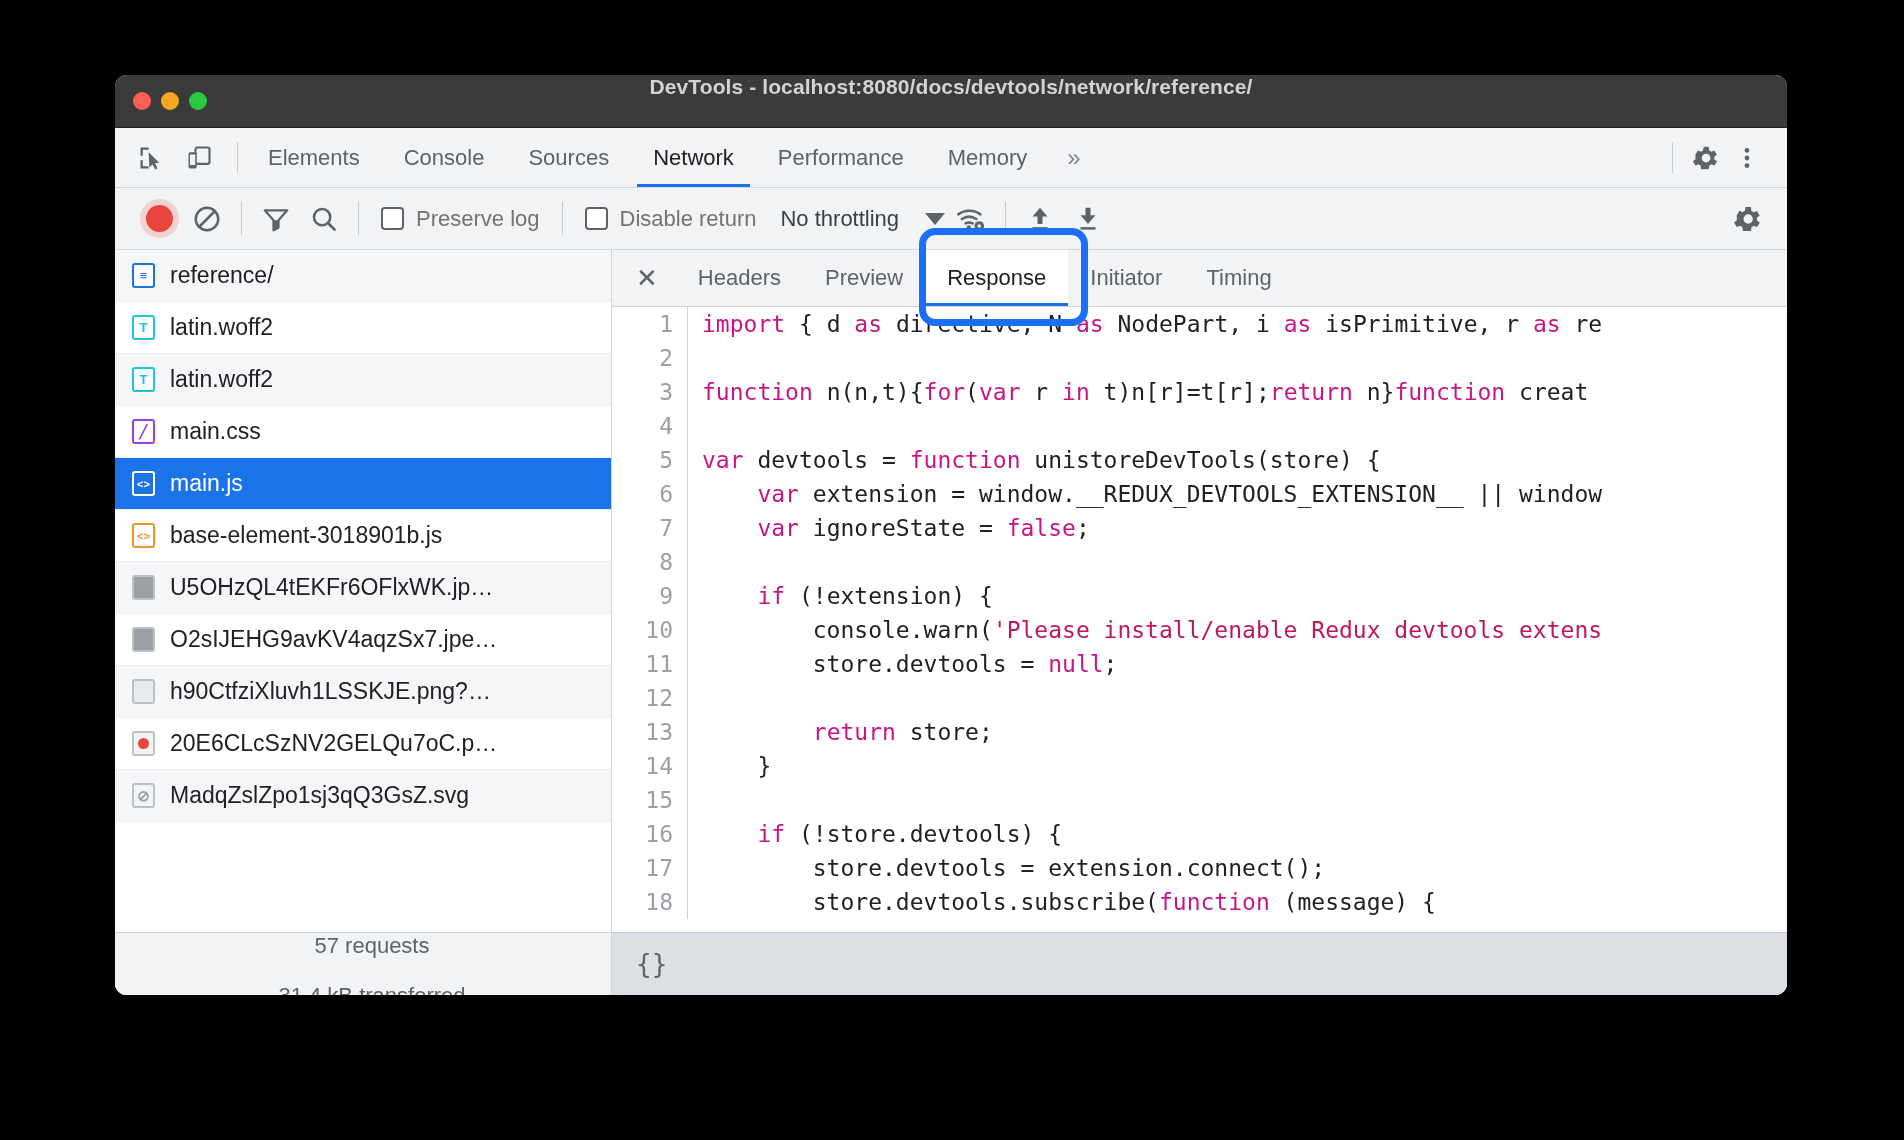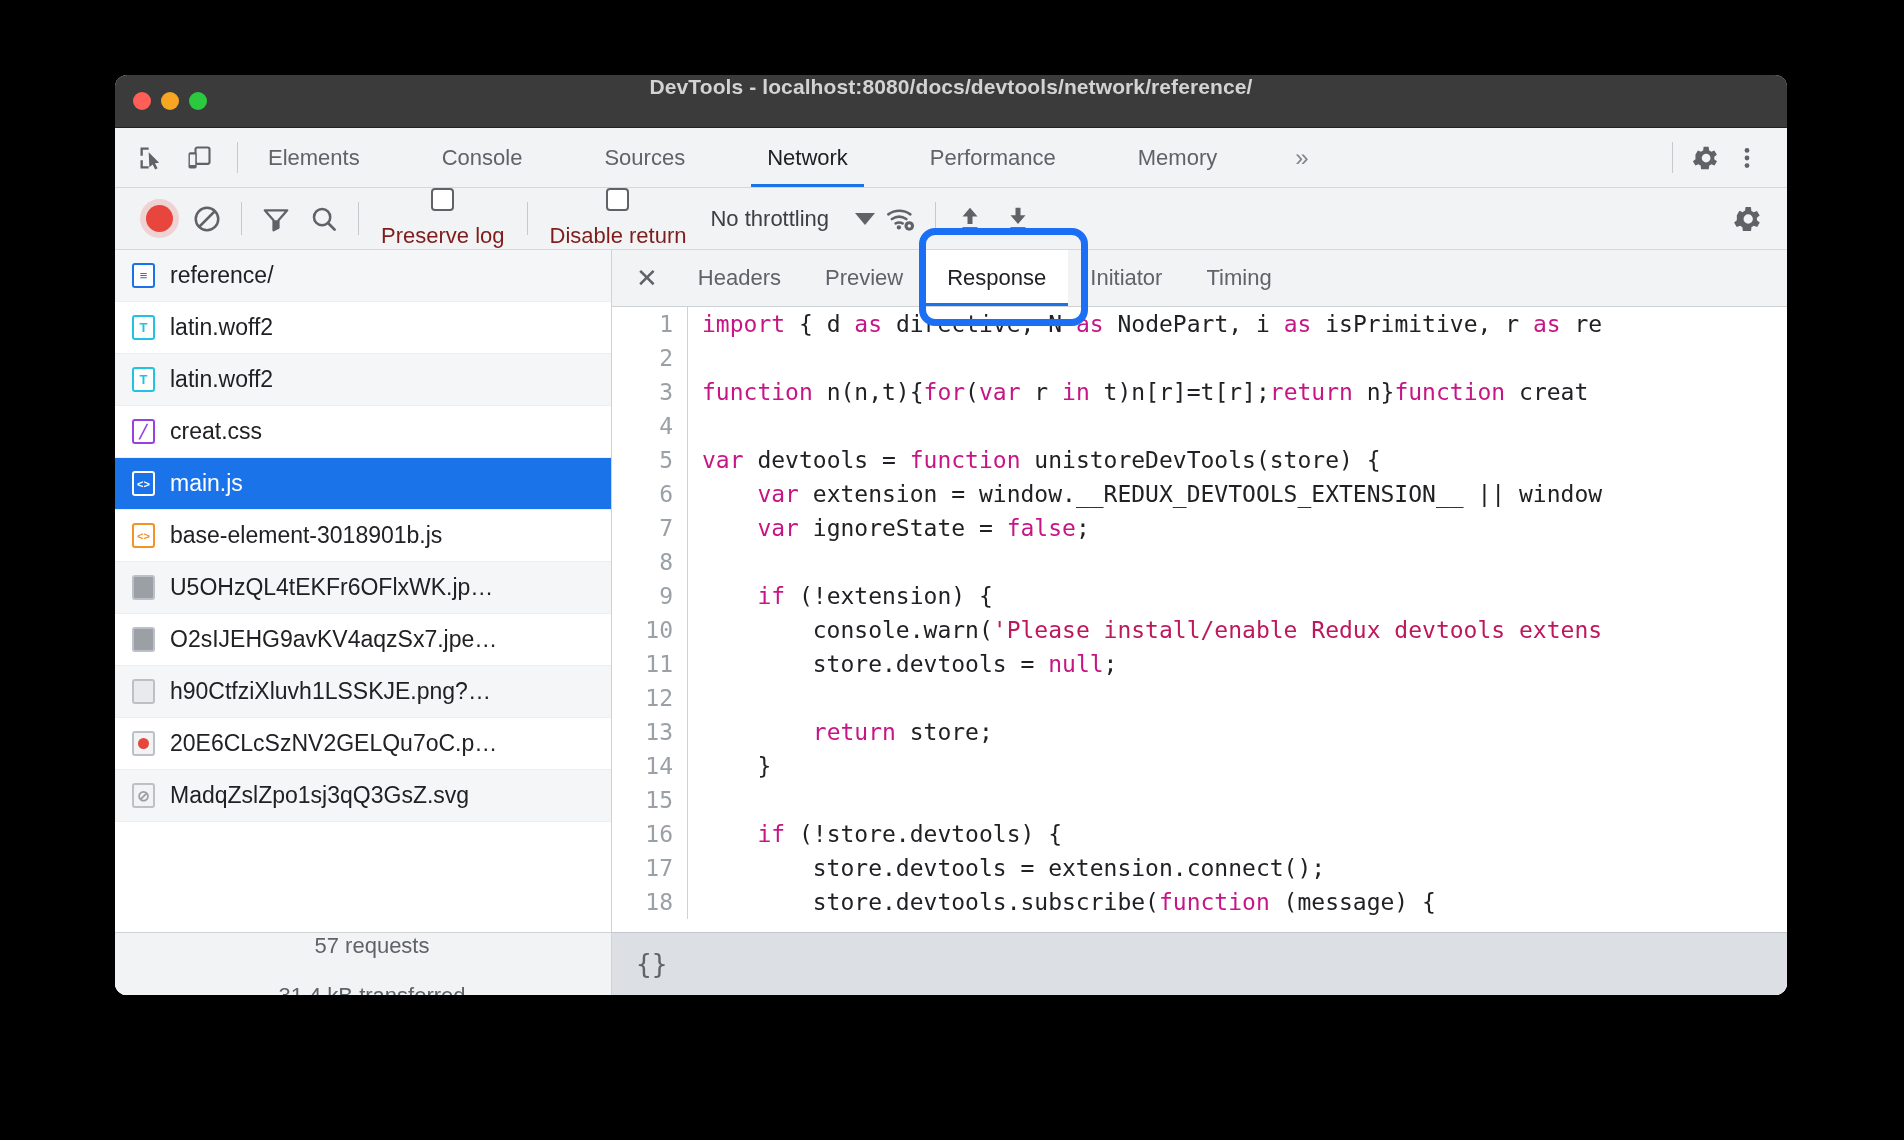--- a/index.html
+++ b/index.html
@@ -98,21 +98,20 @@
   .vsep {
     width: 1px;
     background: #c6cacd;
     margin: 14px 8px;
     align-self: stretch;
   }
   .tabs {
     display: flex;
     align-items: stretch;
     flex: 1;
-    gap: 38px;
   }
   .tab {
     display: flex;
     align-items: center;
     padding: 0 22px;
     font-size: 22px;
     color: #5f6368;
     position: relative;
     white-space: nowrap;
   }
@@ -167,23 +166,22 @@
     border-radius: 50%;
     background: #e8453c;
     box-shadow: 0 0 0 6px rgba(232,69,60,0.18);
   }
   .checkrow {
     display: flex;
     align-items: center;
     gap: 12px;
     padding: 0 10px;
     font-size: 22px;
-    color: #7f1d1d;
+    color: #737373;
     white-space: nowrap;
-    flex-direction: column;
   }
   .checkbox {
     width: 23px;
     height: 23px;
     border: 2px solid #5f6368;
     border-radius: 4px;
     background: #fff;
     box-sizing: border-box;
   }
   .throttle {
@@ -566,21 +564,21 @@
             <div class="reqrow alt">
               <span class="ficon">
                 <span class="box font">T</span>
               </span>
               <span class="rname">latin.woff2</span>
             </div>
             <div class="reqrow">
               <span class="ficon">
                 <span class="box css">╱</span>
               </span>
-              <span class="rname">creat.css</span>
+              <span class="rname">main.css</span>
             </div>
             <div class="reqrow selected">
               <span class="ficon">
                 <span class="box js" style="font-size: 11px; border-color: rgb(255, 255, 255); color: rgb(255, 255, 255); background: transparent;">&lt;&gt;</span>
               </span>
               <span class="rname">main.js</span>
             </div>
             <div class="reqrow">
               <span class="ficon">
                 <span class="box jso" style="font-size: 11px;">&lt;&gt;</span>

